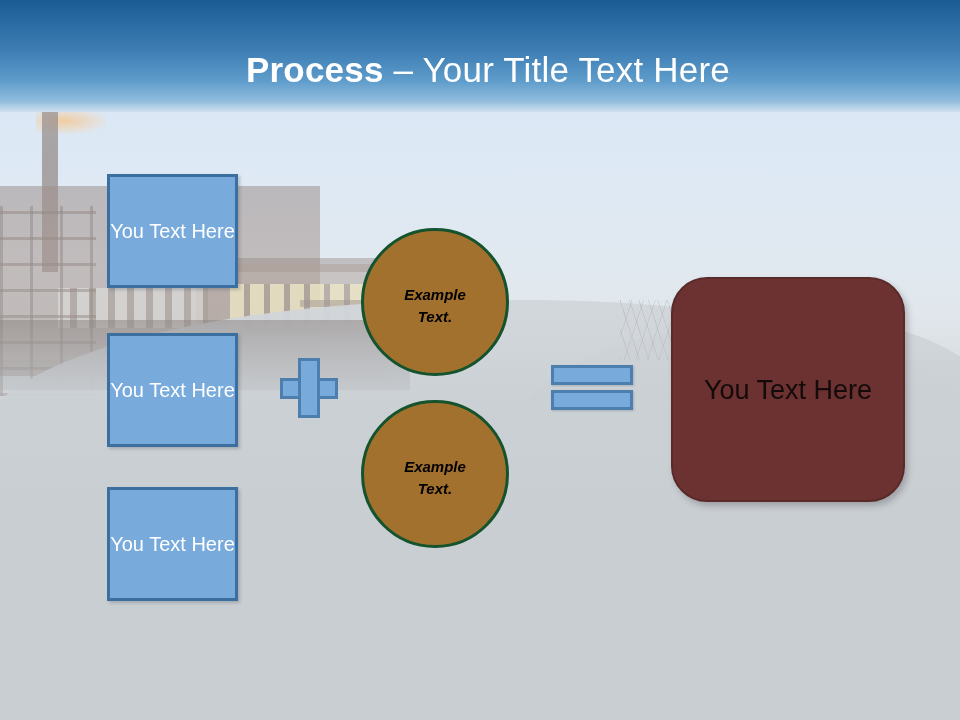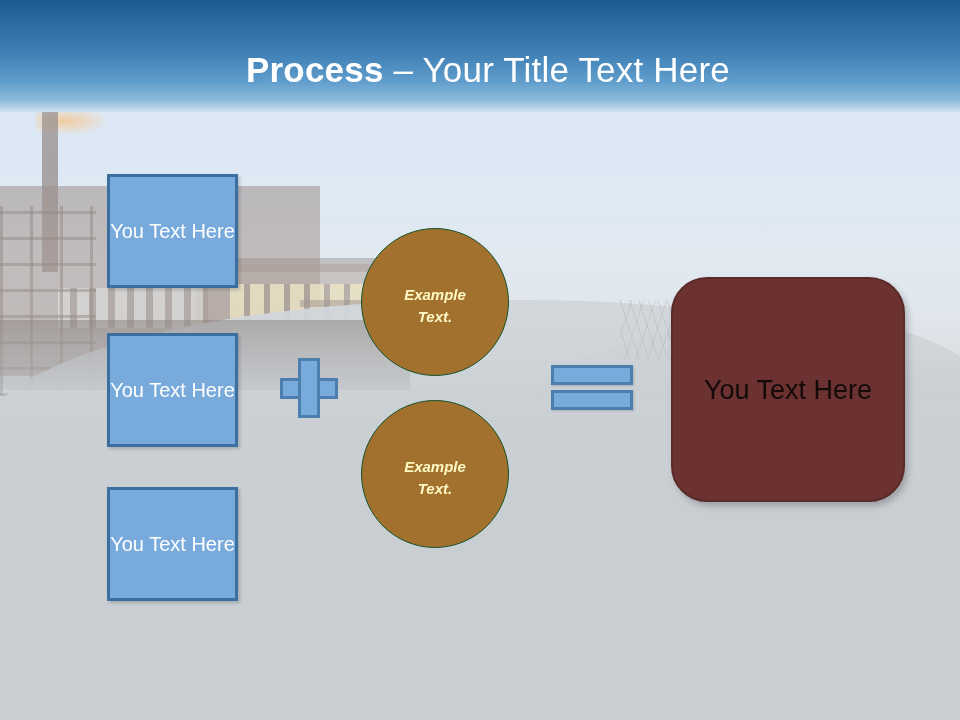--- a/index.html
+++ b/index.html
@@ -263,26 +263,26 @@
   }
 
   
   .circle {
     position: absolute;
     width: 148px;
     height: 148px;
     box-sizing: border-box;
     border-radius: 50%;
     background: #a3712e;
-    border: 1px solid #14532d;
+    border: 3px solid #14532d;
     display: flex;
     align-items: center;
     justify-content: center;
     text-align: center;
-    color: #fef9c3;
+    color: #000000;
     font-size: 15px;
     font-weight: bold;
     font-style: italic;
     line-height: 22px;
   }
   .circle-1 { left: 361px; top: 228px; }
   .circle-2 { left: 361px; top: 400px; }
   .circle-text { transform: translateY(4px); }
 
   

